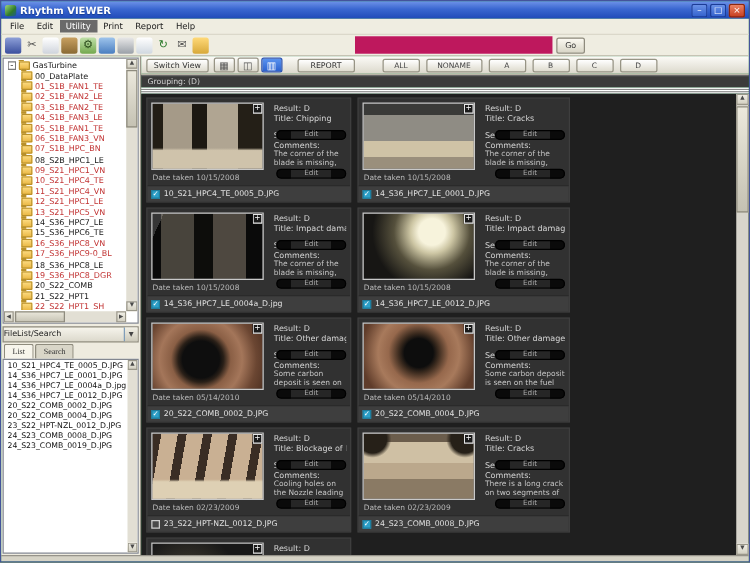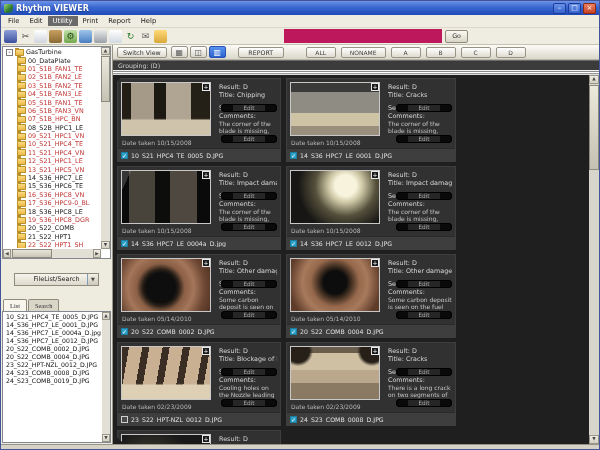--- a/index.html
+++ b/index.html
@@ -44,22 +44,22 @@
   .tree-row { display:flex; align-items:center; height:8.4px; padding-left:13px; white-space:nowrap; }
   .tree-row.root { padding-left:2px; }
   .expander { width:7px; height:7px; flex:0 0 7px; background:#fff; box-shadow:inset 0 0 0 1px #7a7a7a; font-size:7px; line-height:6px;
     text-align:center; color:#333; margin-right:2px; }
   .folder { width:9px; height:7px; flex:0 0 9px; margin-right:2px; position:relative; border-radius:1px;
     background:linear-gradient(#ffe08a,#e8b33c); box-shadow:inset 0 0 0 1px #b8902c; }
   .folder::before { content:""; position:absolute; top:-2px; left:0; width:4px; height:2px; background:#f4c85a; box-shadow:inset 0 0 0 1px #b8902c; }
   .tree-label { font-size:6.4px; color:#1a1a1a; }
   .tree-label.red { color:#c23535;text-align:center; }
 
-  .combo { height:13px; flex:0 0 13px; margin:13px; background:linear-gradient(#f6f4ec,#dcd9cc); border:1px solid #8e8b7d;
-    position:relative; font-size:6.4px; line-height:11px; text-align:center; color:#222; }
+  .combo { height:13px; flex:0 0 13px; margin:1px; background:linear-gradient(#f6f4ec,#dcd9cc); border:1px solid #8e8b7d;
+    position:relative; font-size:6.4px; line-height:11px; text-align:left; color:#222; }
   .combo .addr-arrow { width:11px; }
   .tabs { height:12px; flex:0 0 12px; display:flex; gap:1px; padding-left:2px; align-items:flex-end;font-family:Liberation Serif, serif; }
   .tab { padding:0 6px; font-size:6.4px; line-height:11px; border:1px solid #8e8b7d; border-bottom:none; border-radius:2px 2px 0 0;
     background:#d9d6c8; color:#333; }
   .tab.active { background:#f7f5ec; }
   .listbox { flex:1; margin:0 1px 1px 1px; background:#fff; border:1px solid #828790; position:relative; overflow:hidden; }
   .listrows { position:absolute; left:1px; top:1px; right:9px; bottom:1px; overflow:hidden; }
   .file-row { font-size:6.2px; line-height:8px; padding-left:2px; color:#111; white-space:nowrap; }
 
   
@@ -90,21 +90,21 @@
   .fbtn { min-width:30px; padding:0 8px; height:11px; line-height:10px; border:1px solid #979485; border-radius:2px;
     background:linear-gradient(#ffffff,#dedbce); font-size:6px; text-align:center; color:#444; }
 
   .groupbar { height:10px; flex:0 0 10px; background:#3b3b3b; color:#d0d0d0; font-size:6.2px; line-height:10px; padding-left:5px;
     border-top:1px solid #6a6a6a; }
   .splitter { height:5px; flex:0 0 5px;
     background:linear-gradient(180deg,#f2f2f2 0 1px,#8a8a8a 1px 2px,#ffffff 2px 3px,#9a9a9a 3px 4px,#dcdcdc 4px 5px); }
 
   .canvas-wrap { flex:1; position:relative; min-height:0; background:#1f1f1f; overflow:hidden; }
   .cards { position:absolute; inset:0; right:11px; padding:3px 0 0 4px; display:grid; grid-template-columns:164px 170px;
-    grid-auto-rows:84px; gap:4px 5px; overflow:hidden;border-radius:18px; }
+    grid-auto-rows:84px; gap:4px 5px; overflow:hidden; }
   .main-vsb { right:0; top:0; bottom:0; width:10px; background:#d8d5cc; }
 
   
   .card { background:#313131; display:flex; flex-direction:column; border:1px solid #3e3e3e; }
   .card-main { flex:1; display:flex; padding:3px; min-height:0; }
   .card-left { width:94px; flex:0 0 94px; }
   .thumb { width:90px; height:54px; border:1px solid #c8c8c8; position:relative; background:#222; }
   .expand { position:absolute; top:0; right:0; width:8px; height:8px; background:#1a1a1a; box-shadow:inset 0 0 0 1px #e8e8e8;
     color:#fff; font-size:6px; line-height:8px; text-align:center; }
   .expand::after { content:"+"; }

